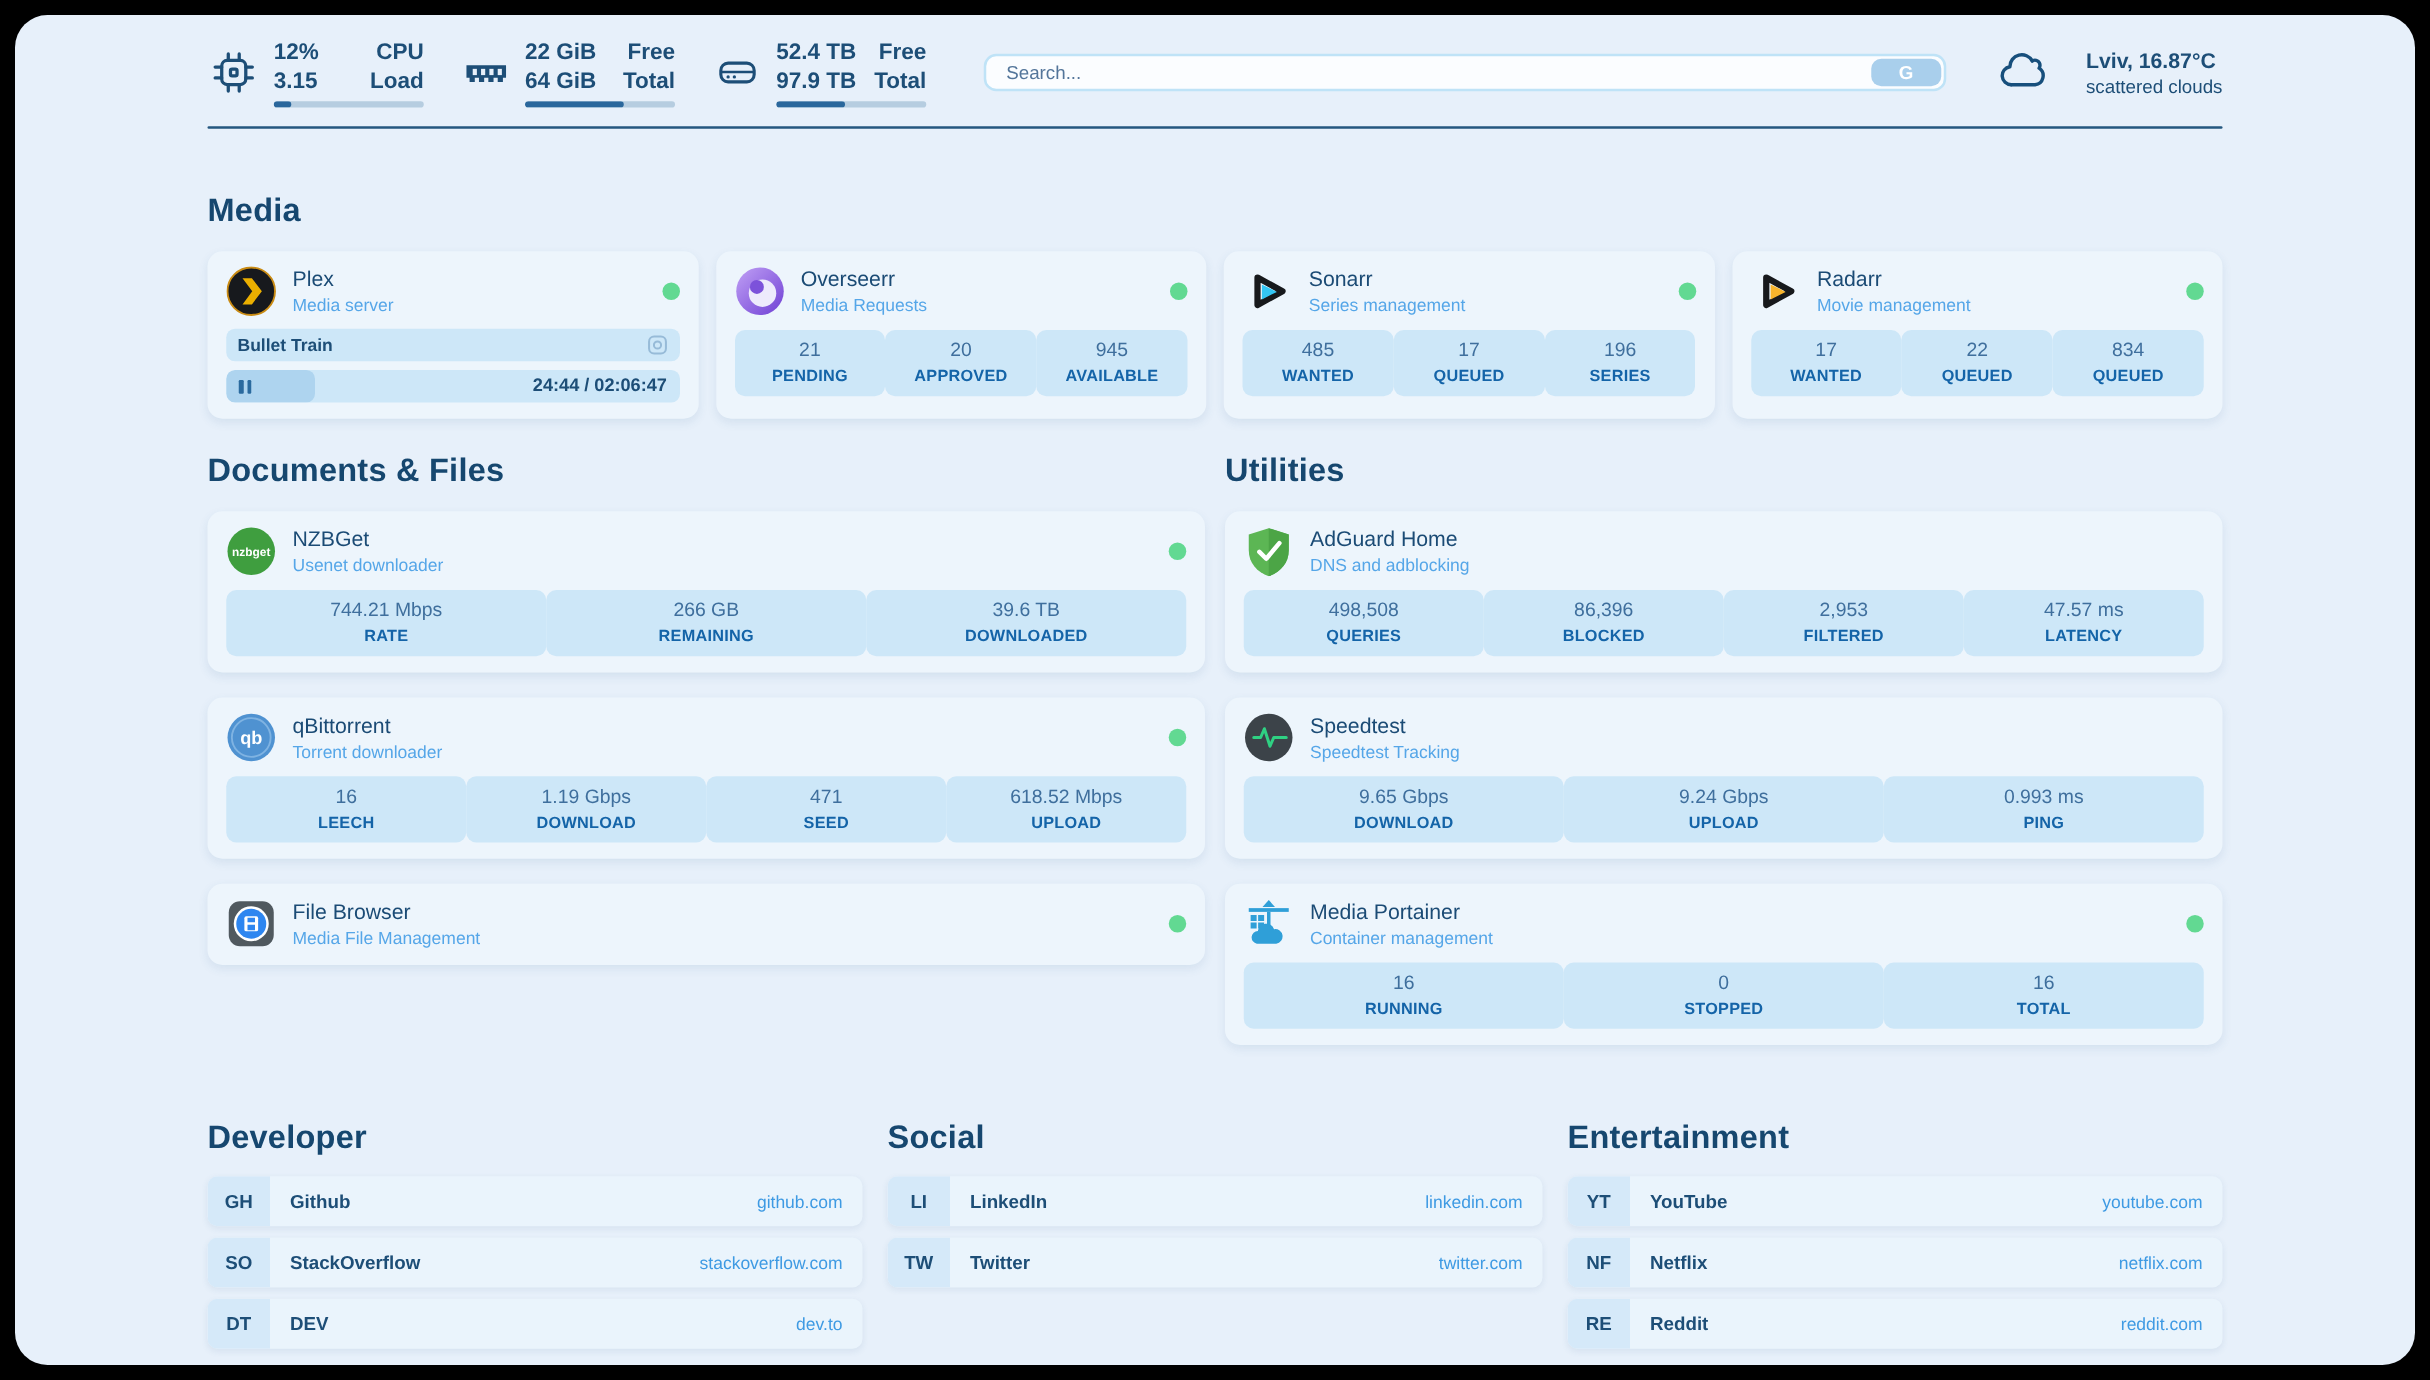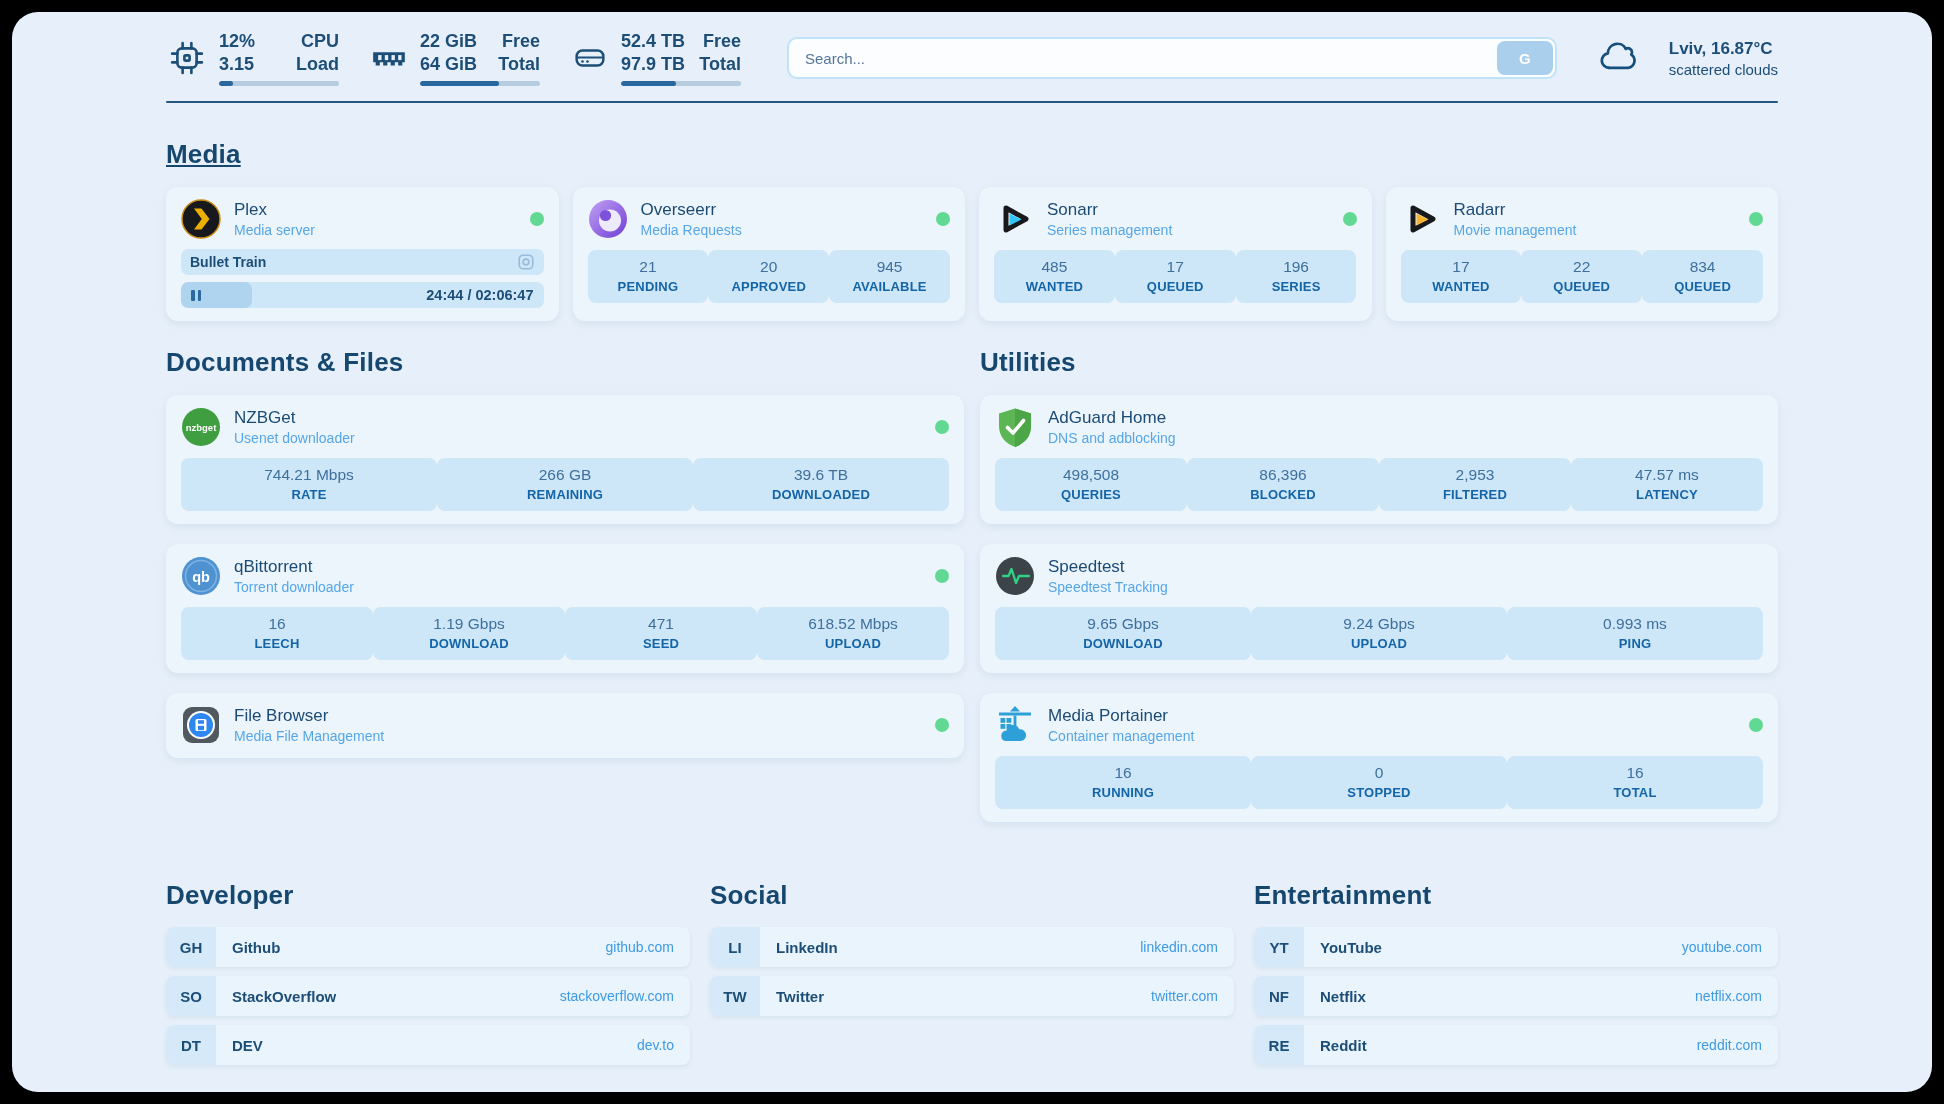--- a/index.html
+++ b/index.html
@@ -12,38 +12,38 @@
   .topbar { display: flex; align-items: center; height: 60px; }
   .stats { display: flex; gap: 30px; }
   .stat { display: flex; gap: 11px; align-items: center; }
   .stat-icon { flex: 0 0 auto; display: flex; }
   .stat-body { width: 120px; }
   .stat-cols { display: flex; justify-content: space-between; color: #1d4e77; font-size: 18px; font-weight: 600; line-height: 1.28; }
   .stat-col-r { text-align: right; }
   .stat-bar { margin-top: 5px; height: 5px; border-radius: 3px; background: #b6cde0; overflow: hidden; }
   .stat-fill { height: 100%; border-radius: 3px; background: #2a679c; }
 
-  .searchwrap { flex: 1; margin: 0 40px 0 46px; position: relative; height: 42px; }
+  .searchwrap { flex: 1; margin: 0 40px 0 46px; position: relative; height: 30px; }
   .searchwrap input { width: 100%; height: 100%; border: 2px solid #bfe3f7; border-radius: 10px;
     background: #fbfdff; padding: 0 70px 0 16px; font-size: 15px; color: #33597c; outline: none;
     font-family: "Liberation Sans", sans-serif; }
   .searchwrap input::placeholder { color: #53759a; opacity: 1; }
   .search-btn { position: absolute; right: 4px; top: 4px; bottom: 4px; width: 56px; border: none;
     border-radius: 8px; background: #a9cfec; color: #ffffff; font-size: 15px; font-weight: 700; cursor: pointer; }
 
   .weather { display: flex; align-items: center; gap: 28px; }
   .weather-text { color: #1d4e77; }
   .weather-loc { font-size: 17px; font-weight: 700; }
   .weather-cond { font-size: 15px; font-weight: 500; margin-top: 2px; }
 
   .divider { margin-top: 13px; height: 2px; background: #25577f; border-radius: 1px; }
 
   
   h2.section-title { font-size: 26px; font-weight: 700; color: #16476f; letter-spacing: .2px; }
-  .media-title { margin-top: 36px; margin-bottom: 17px; text-decoration: underline; }
+  .media-title { margin-top: 50px; margin-bottom: 17px; }
 
   .media-grid { display: grid; grid-template-columns: repeat(4, 1fr); gap: 14px; }
 
   .card { background: #edf5fc; border-radius: 12px; padding: 12px 15px 13px;
     box-shadow: 0 3px 8px rgba(50, 95, 145, .10); }
   .card-head { display: flex; align-items: center; gap: 13px; }
   .app-icon { width: 40px; height: 40px; flex: 0 0 auto; display: flex; }
   .app-titles h3 { font-size: 17px; font-weight: 400; color: #1b4b75; }
   .app-titles p { font-size: 14px; color: #55a6e8; margin-top: 2px; }
   .status-dot { margin-left: auto; width: 14px; height: 14px; border-radius: 50%; background: #62d992; flex: 0 0 auto; }

